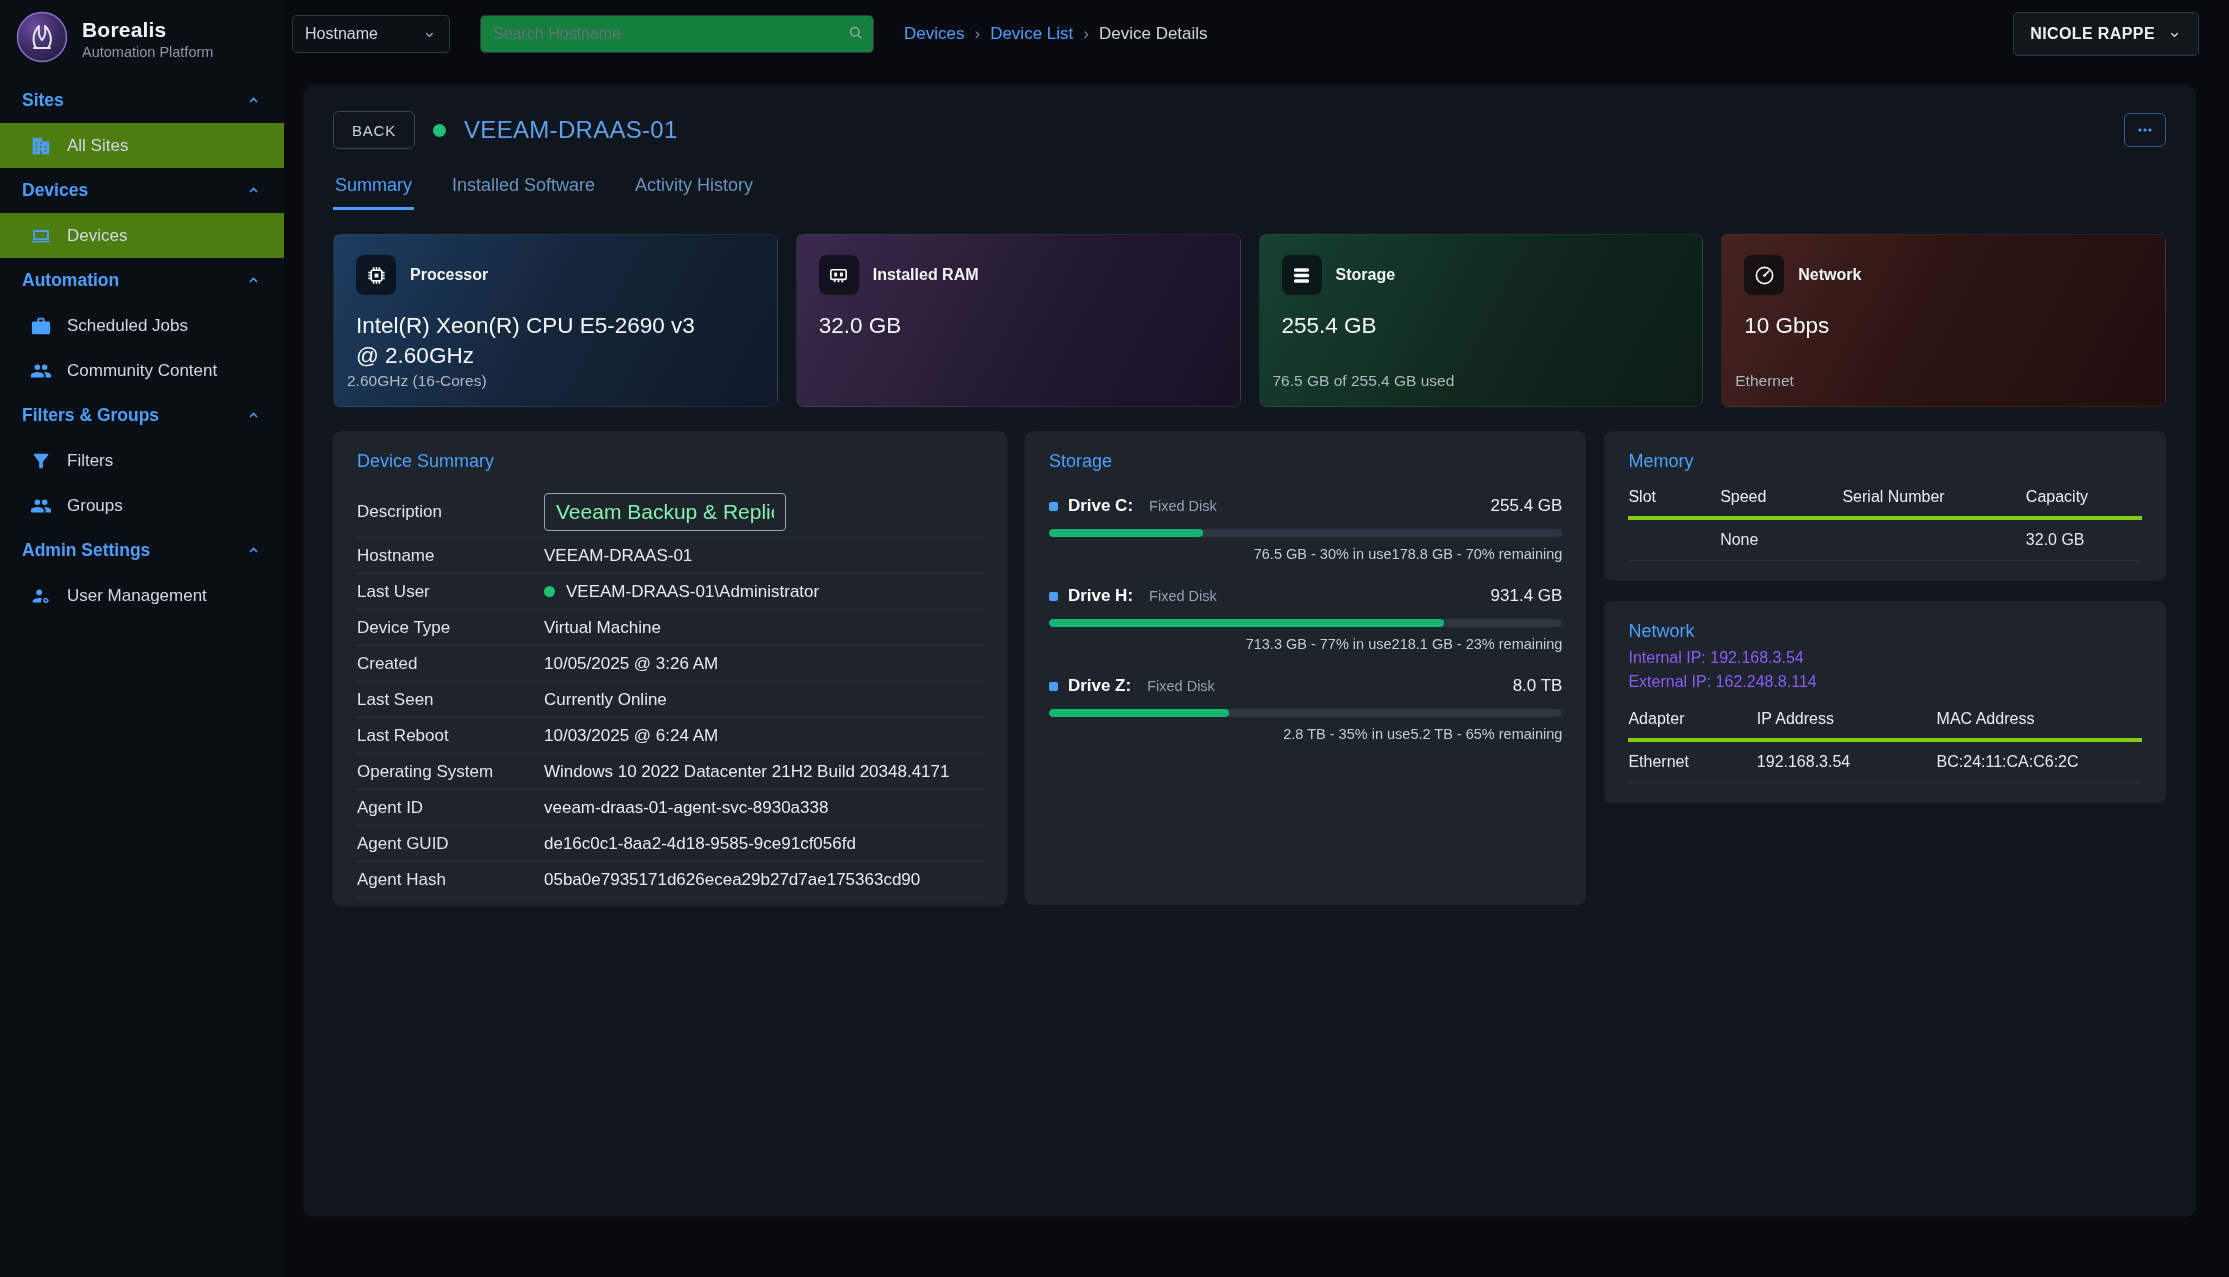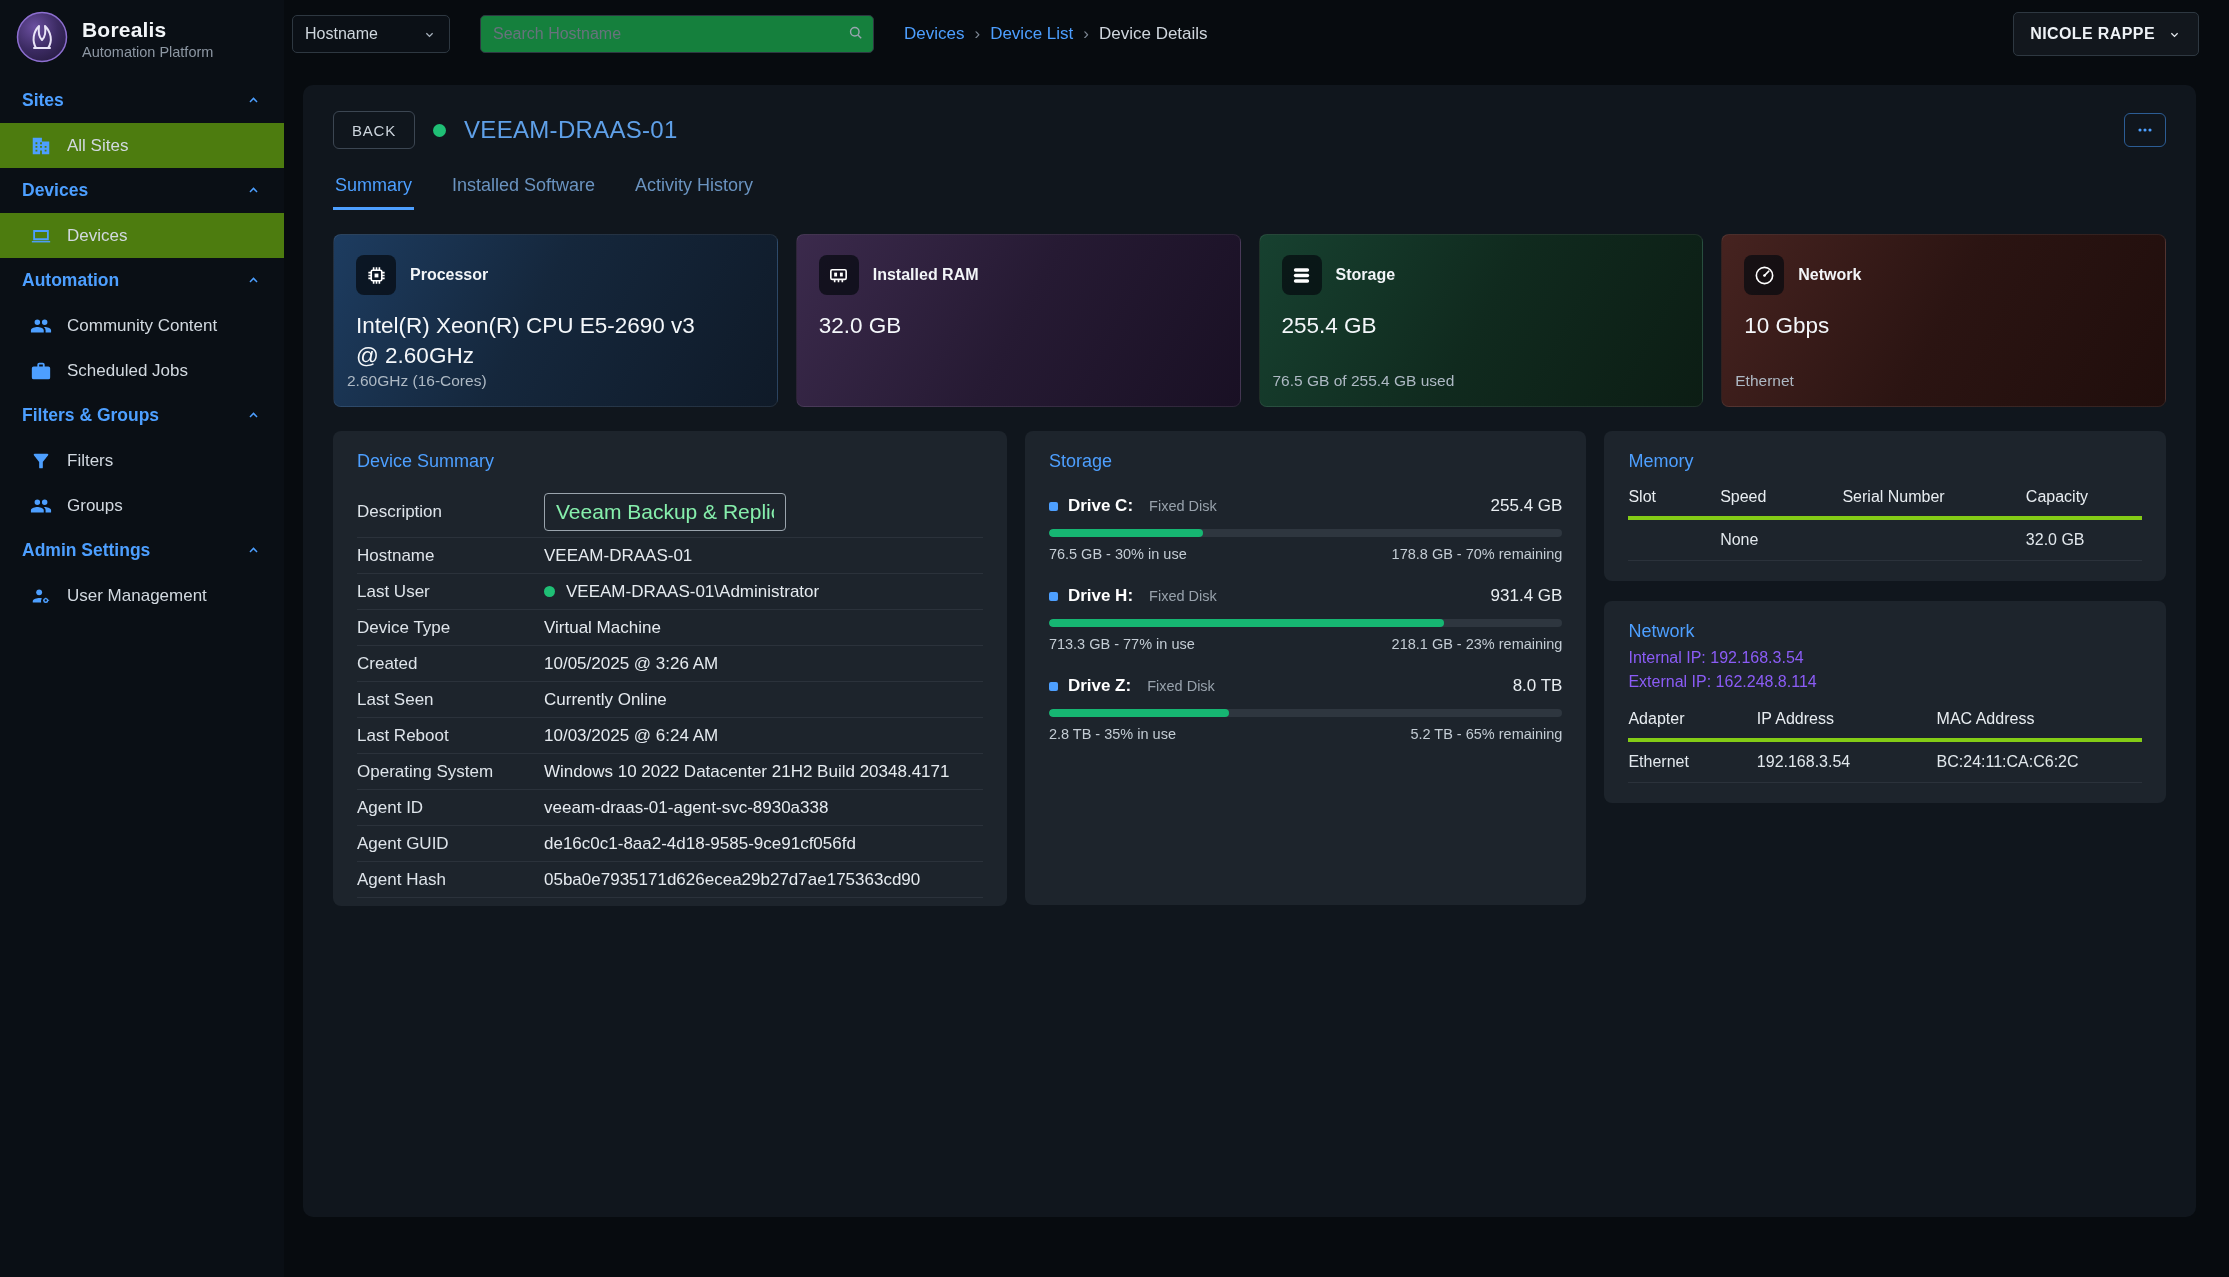--- a/index.html
+++ b/index.html
@@ -73,21 +73,21 @@
 
   .storage{min-height:474px;}
   .drive{margin-top:24px;}
   .drive-head{display:flex;align-items:center;gap:10px;font-size:17px;}
   .drive-bullet{width:9px;height:9px;border-radius:2px;background:#4d9fff;flex:0 0 auto;}
   .drive-name{font-weight:700;color:#fff;}
   .drive-type{font-size:14.5px;color:#98a2ac;margin-left:6px;}
   .drive-size{margin-left:auto;color:#e9eef2;}
   .bar{height:8px;border-radius:4px;background:#2e363f;margin-top:13px;overflow:hidden;}
   .fill{height:100%;border-radius:4px;background:#16b672;}
-  .drive-stats{display:flex;justify-content:space-between;margin-top:9px;font-size:14.5px;color:#c3ccd4;}
+  .drive-stats{display:flex;justify-content:flex-end;margin-top:9px;font-size:14.5px;color:#c3ccd4;}
 
   .right-col{display:flex;flex-direction:column;gap:20px;}
   .grid4{display:grid;grid-template-columns:.75fr 1fr 1.5fr .95fr;}
   .grid3{display:grid;grid-template-columns:1fr 1.4fr 1.6fr;}
   .t-head{margin-top:16px;padding-bottom:10px;border-bottom:4px solid #84cc16;font-size:16px;color:#e8edf1;}
   .t-row{padding:11px 0;border-bottom:1px solid #2b323b;font-size:16px;color:#e2e8ed;}
   .net-ips{margin-top:4px;font-size:16px;color:#8b5cf6;line-height:1.5;}
 </style>
 </head>
 <body>
@@ -144,29 +144,29 @@
     </div>
 
     <div class="nav-header">
       <span>Automation</span>
       <svg class="i16" viewBox="0 0 24 24">
           <path d="M7 14l5-5 5 5" fill="none" stroke="#4d9fff" stroke-width="2"></path>
         </svg>
     </div>
     <div class="nav-item">
       <svg class="i20" viewBox="0 0 24 24">
+          <path fill="#4d9fff" d="M20 7h-4V5a2 2 0 0 0-2-2h-4a2 2 0 0 0-2 2v2H4a2 2 0 0 0-2 2v10a2 2 0 0 0 2 2h16a2 2 0 0 0 2-2V9a2 2 0 0 0-2-2zm-6 0h-4V5h4v2z"></path>
+        </svg>
+      <span>Scheduled Jobs</span>
+    </div>
+    <div class="nav-item">
+      <svg class="i20" viewBox="0 0 24 24">
           <path fill="#4d9fff" d="M16 11a3 3 0 1 0 0-6 3 3 0 0 0 0 6zm-8 0a3 3 0 1 0 0-6 3 3 0 0 0 0 6zm0 2c-2.33 0-7 1.17-7 3.5V19h14v-2.5C15 14.17 10.33 13 8 13zm8 0c-.3 0-.62.02-.97.05A4.22 4.22 0 0 1 17 16.5V19h6v-2.5c0-2.33-4.67-3.5-7-3.5z"></path>
         </svg>
       <span>Community Content</span>
-    </div>
-    <div class="nav-item">
-      <svg class="i20" viewBox="0 0 24 24">
-          <path fill="#4d9fff" d="M20 7h-4V5a2 2 0 0 0-2-2h-4a2 2 0 0 0-2 2v2H4a2 2 0 0 0-2 2v10a2 2 0 0 0 2 2h16a2 2 0 0 0 2-2V9a2 2 0 0 0-2-2zm-6 0h-4V5h4v2z"></path>
-        </svg>
-      <span>Scheduled Jobs</span>
     </div>
 
     <div class="nav-header">
       <span>Filters &amp; Groups</span>
       <svg class="i16" viewBox="0 0 24 24">
           <path d="M7 14l5-5 5 5" fill="none" stroke="#4d9fff" stroke-width="2"></path>
         </svg>
     </div>
     <div class="nav-item">
       <svg class="i20" viewBox="0 0 24 24">

